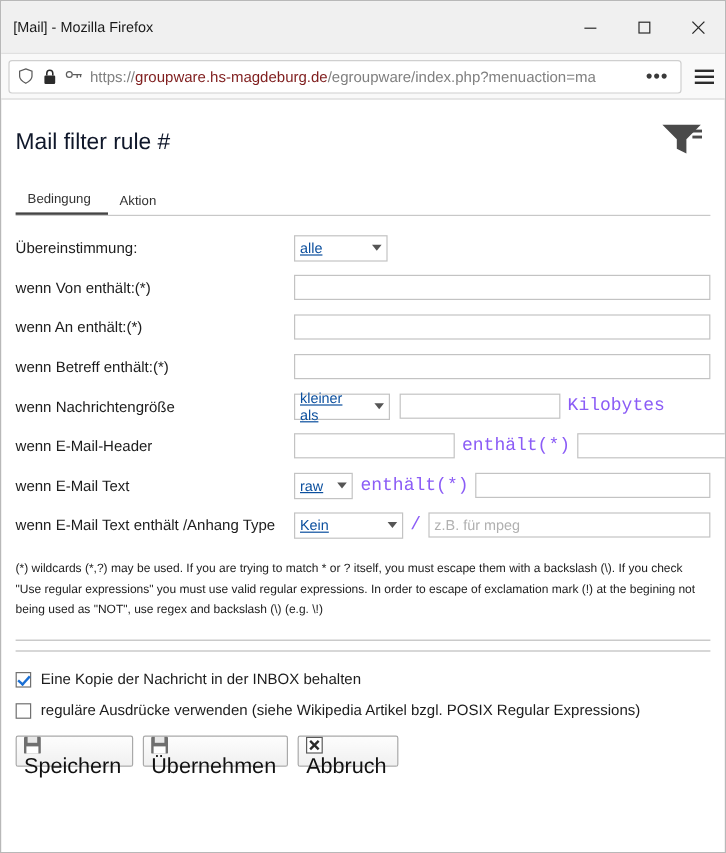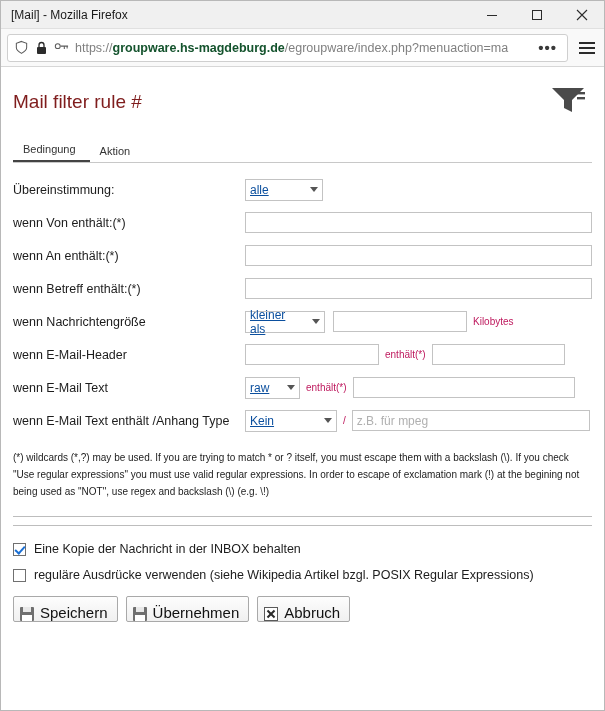--- a/index.html
+++ b/index.html
@@ -12,21 +12,21 @@
   }
   .window {
     width: 605px; height: 711px;
     border: 1px solid #b8b8b8;
     background: #ffffff;
     display: flex;
     flex-direction: column;
   }
   
   .titlebar {
-    height: 28px;
+    height: 44px;
     background: #f0f0f0;
     display: flex;
     align-items: center;
     border-bottom: 1px solid #e0e0e0;
     flex: none;
   }
   .titlebar .title {
     font-size: 12px;
     color: #1a1a1a;
     padding-left: 10px;
@@ -62,41 +62,41 @@
     overflow: hidden;
   }
   .urlbox .ico { margin-right: 6px; display: flex; align-items: center; }
   .url-text {
     font-size: 12.5px;
     color: #808080;
     white-space: nowrap;
     overflow: hidden;
     flex: 1;
   }
-  .url-text b { color: #14532d; font-weight: 700; }
+  .url-text b { color: #7f1d1d; font-weight: 400; }
   .dots { letter-spacing: 1px; font-size: 15px; color: #3a3a3a; padding: 0 4px; font-weight: bold; line-height: 10px;}
   .hamburger { width: 30px; display: flex; flex-direction: column; gap: 3px; align-items: center; padding-left: 8px;}
   .hamburger i { display: block; width: 16px; height: 2px; background: #2b2b2b; }
   
   .page {
     flex: 1;
     padding: 0 12px;
     overflow: hidden;
     position: relative;
   }
   .page-head {
     display: flex;
     align-items: center;
     justify-content: space-between;
     padding-top: 18px;
     padding-bottom: 6px;
   }
   .page-title {
     font-size: 19px;
-    color: #7f1d1d;
+    color: #0f172a;
   }
   .filter-icon { padding-right: 6px; }
   
   .tabs {
     display: flex;
     align-items: flex-end;
     border-bottom: 1px solid #c8c8c8;
     margin-top: 12px;
     height: 26px;
   }
@@ -148,21 +148,21 @@
     text-decoration: underline;
   }
   .sel .txt { flex: 1; }
   .sel .caret {
     width: 0; height: 0;
     border-left: 4px solid transparent;
     border-right: 4px solid transparent;
     border-top: 5px solid #555;
     margin-left: 8px;
   }
-  .mid-text { font-size: 10px; color: #be185d; padding: 0 6px; }
+  .mid-text { font-size: 15px; color: #8b5cf6; padding: 0 6px; font-family: Liberation Mono, monospace; }
   
   .help {
     font-size: 10px;
     color: #1c1c1c;
     line-height: 17px;
     padding-top: 12px;
     padding-right: 4px;
   }
   .rule-sep {
     border: none;
@@ -205,24 +205,25 @@
     align-items: center;
     gap: 8px;
     padding-top: 8px;
   }
   .btn {
     height: 26px;
     border: 1px solid #a9a9a9;
     background: linear-gradient(#fdfdfd, #f0f0f0);
     border-radius: 2px;
     display: inline-flex;
-    align-items: flex-end;
+    align-items: flex-start;
     padding: 0 9px 0 6px;
-    font-size: 15px;
+    font-size: 18px;
     color: #111;
+    flex-direction: column;
   }
   .btn .bico { margin-right: 6px; display: flex; align-items: center; }
   .disk {
     width: 14px; height: 14px;
     background: #6f6f6f;
     position: relative;
     border-radius: 1px;
   }
   .disk::before {
     content:""; position: absolute; left: 3px; top: 0; width: 8px; height: 5px; background: #e8e8e8;

